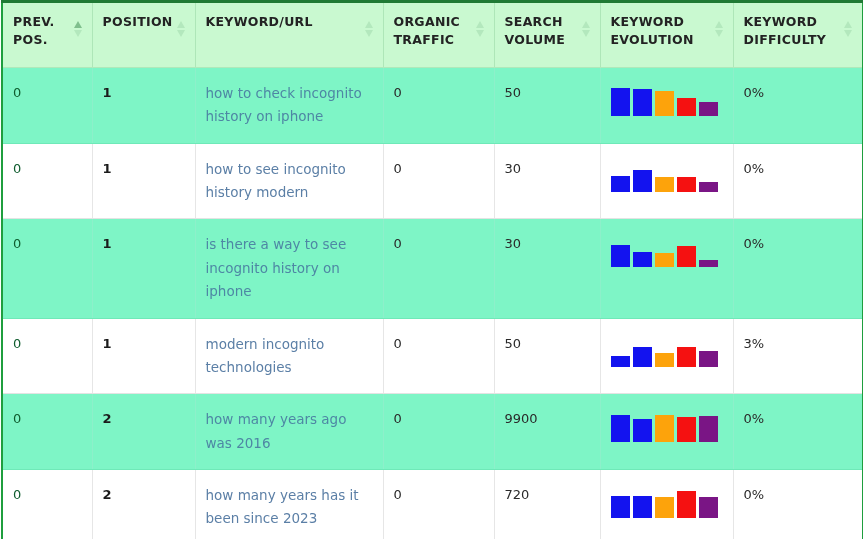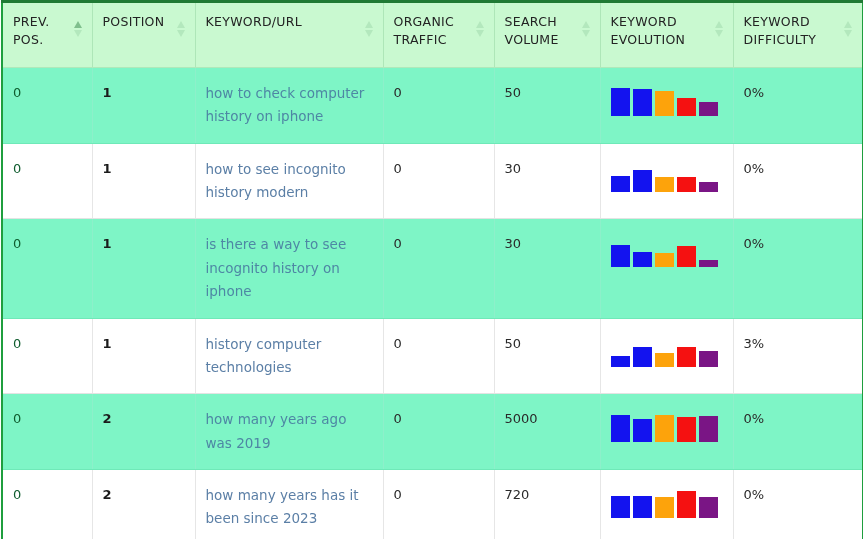--- a/index.html
+++ b/index.html
@@ -37,21 +37,21 @@
   }
   thead th {
     background: #c9f9d0;
     border-top: 3px solid #1f7a34;
     border-bottom: 1px solid #b0e8ba;
     border-right: 1px solid #aee6b8;
     padding: 10px 10px 12px 10px;
     text-align: left;
     vertical-align: top;
     font-size: 12.5px;
-    font-weight: normal;
+    font-weight: bold;
     color: #232323;
     letter-spacing: 0.3px;
     line-height: 1.45;
     position: relative;
     text-transform: uppercase;
     height: 66px;
     box-sizing: border-box;
   }
   thead th:last-child { border-right: none; }
 
@@ -224,21 +224,21 @@
               <span class="up"></span>
               <span class="down"></span>
             </span>
           </th>
         </tr>
     </thead>
     <tbody id="table-body">
         <tr class="highlight">
           <td class="cell-prev">0</td>
           <td class="cell-pos">1</td>
-          <td class="cell-kw"><a href="#">how to check computer history on iphone</a></td>
+          <td class="cell-kw"><a href="#">how to check incognito history on iphone</a></td>
           <td class="cell-num">0</td>
           <td class="cell-num">50</td>
           <td class="">
             <div class="evo">
               <span class="bar" style="height: 28px; background: rgb(19, 19, 239);"></span>
               <span class="bar" style="height: 27px; background: rgb(19, 19, 239);"></span>
               <span class="bar" style="height: 25px; background: rgb(253, 163, 11);"></span>
               <span class="bar" style="height: 18px; background: rgb(245, 17, 17);"></span>
               <span class="bar" style="height: 14px; background: rgb(122, 21, 133);"></span>
             </div>
@@ -275,40 +275,40 @@
               <span class="bar" style="height: 14px; background: rgb(253, 163, 11);"></span>
               <span class="bar" style="height: 21px; background: rgb(245, 17, 17);"></span>
               <span class="bar" style="height: 7px; background: rgb(122, 21, 133);"></span>
             </div>
           </td>
           <td class="cell-kd">0%</td>
         </tr>
         <tr>
           <td class="cell-prev">0</td>
           <td class="cell-pos">1</td>
-          <td class="cell-kw"><a href="#">history computer technologies</a></td>
+          <td class="cell-kw"><a href="#">modern incognito technologies</a></td>
           <td class="cell-num">0</td>
           <td class="cell-num">50</td>
           <td class="">
             <div class="evo">
               <span class="bar" style="height: 11px; background: rgb(19, 19, 239);"></span>
               <span class="bar" style="height: 20px; background: rgb(19, 19, 239);"></span>
               <span class="bar" style="height: 14px; background: rgb(253, 163, 11);"></span>
               <span class="bar" style="height: 20px; background: rgb(245, 17, 17);"></span>
               <span class="bar" style="height: 16px; background: rgb(122, 21, 133);"></span>
             </div>
           </td>
           <td class="cell-kd">3%</td>
         </tr>
         <tr class="highlight">
           <td class="cell-prev">0</td>
           <td class="cell-pos">2</td>
-          <td class="cell-kw"><a href="#">how many years ago was 2019</a></td>
-          <td class="cell-num">0</td>
-          <td class="cell-num">5000</td>
+          <td class="cell-kw"><a href="#">how many years ago was 2016</a></td>
+          <td class="cell-num">0</td>
+          <td class="cell-num">9900</td>
           <td class="">
             <div class="evo">
               <span class="bar" style="height: 27px; background: rgb(19, 19, 239);"></span>
               <span class="bar" style="height: 23px; background: rgb(19, 19, 239);"></span>
               <span class="bar" style="height: 27px; background: rgb(253, 163, 11);"></span>
               <span class="bar" style="height: 25px; background: rgb(245, 17, 17);"></span>
               <span class="bar" style="height: 26px; background: rgb(122, 21, 133);"></span>
             </div>
           </td>
           <td class="cell-kd">0%</td>

